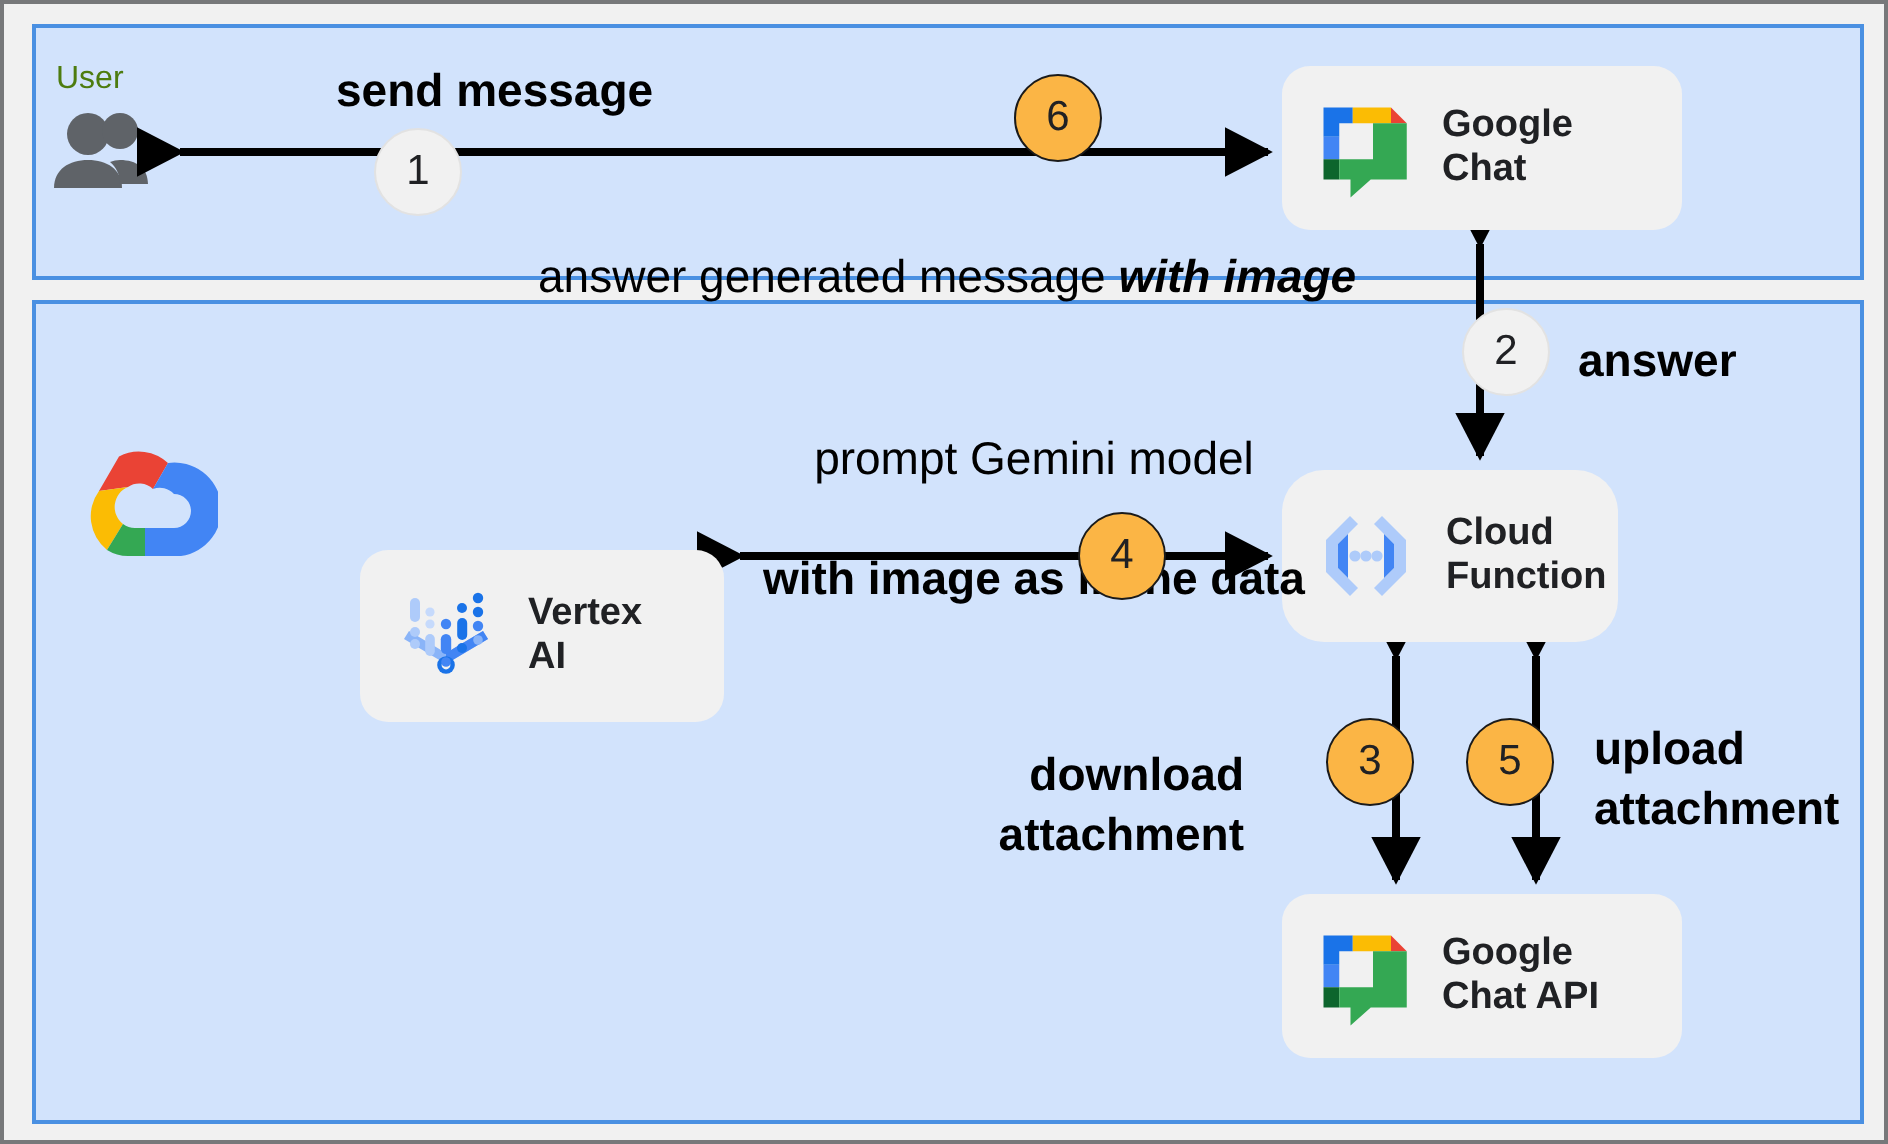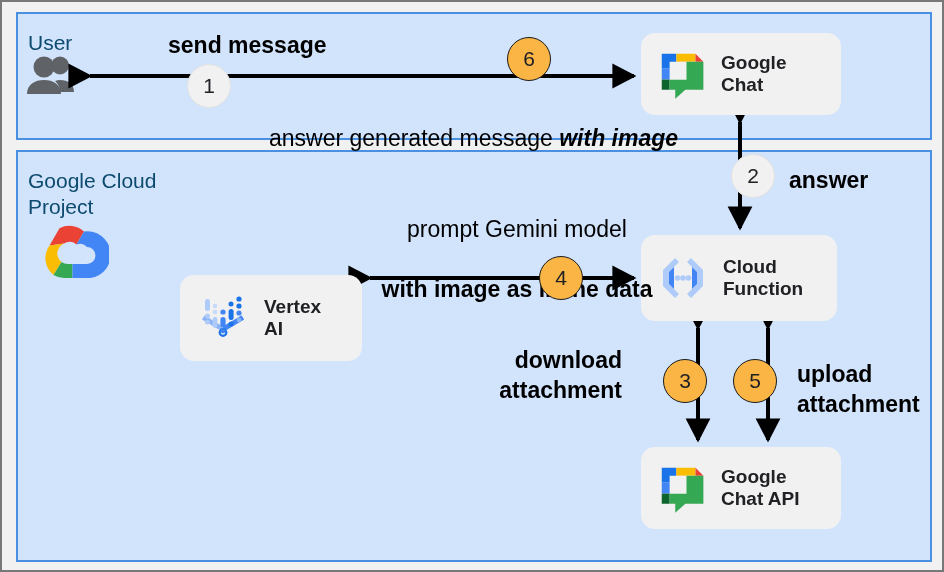--- a/index.html
+++ b/index.html
@@ -25,22 +25,22 @@
     position: absolute;
     background: #d2e3fc;
     border: 2px solid #4a90e2;
     box-sizing: border-box;
   }
   #panel-user   { left: 14px;  top: 10px;  width: 916px; height: 128px; }
   #panel-gcp    { left: 14px;  top: 148px; width: 916px; height: 412px; }
 
   .panel-label {
     position: absolute;
-    font-size: 21px;
-    color: #0c4a6e;
+    font-size: 16px;
+    color: #4d7c0f;
     line-height: 1.25;
     white-space: pre-line;
     font-weight: 400;
   }
   #label-user { left: 26px; top: 28px; }
   #label-gcp  { left: 26px; top: 166px; }
 
   
   .node {
     position: absolute;
@@ -61,42 +61,42 @@
     font-size: 19px;
     font-weight: bold;
     color: #202124;
     line-height: 1.18;
     white-space: pre-line;
     margin-left: 12px;
   }
 
   #node-google-chat     { left: 639px; top: 31px;  width: 200px; height: 82px; }
   #node-vertex-ai       { left: 178px; top: 233px; width: 182px; height: 86px; margin-top: 40px; }
-  #node-cloud-function  { left: 639px; top: 233px; width: 196px; height: 86px; }
+  #node-cloud-function  { left: 639px; top: 233px; width: 168px; height: 86px; border-radius: 21px; }
   #node-chat-api        { left: 639px; top: 445px; width: 200px; height: 82px; }
 
   
   .edge-text {
     position: absolute;
     font-size: 23px;
     color: #000000;
     line-height: 1.3;
     white-space: pre-line;
   }
   .edge-text.bold { font-weight: bold; }
   .edge-text.center { text-align: center; }
 
   #txt-send-message     { left: 166px; top: 29px; }
   #txt-answer           { left: 267px; top: 92px; font-weight: normal; }
   #txt-answer b         { font-weight: bold; font-style: italic; }
   #txt-execute          { left: 787px; top: 164px; }
   #txt-prompt           { left: 345px; top: 183px; width: 340px; }
   #txt-prompt .l1       { font-weight: normal; }
   #txt-prompt .l2       { font-weight: bold; }
-  #txt-download         { left: 470px; top: 344px; width: 150px; text-align: right; }
+  #txt-download         { left: 470px; top: 371px; width: 150px; text-align: right; }
   #txt-upload           { left: 795px; top: 358px; width: 140px; }
 
   
   #edges {
     position: absolute;
     left: 0; top: 0;
     width: 944px; height: 572px;
     pointer-events: none;
   }
 
@@ -124,22 +124,20 @@
 </style>
 </head>
 <body>
 
 <div id="canvas">
 
   <div class="panel" id="panel-user"></div>
   <div class="panel" id="panel-gcp"></div>
 
   <div class="panel-label" id="label-user">User</div>
-  <div class="panel-label" id="label-gcp">Google Cloud
-Project</div>
 
   <div style="position:absolute;left:22px;top:52px;width:54px;height:44px;">
     <svg width="54" height="44" viewBox="0 0 54 44">
       <circle cx="20" cy="13" r="10.5" fill="#5f6368"></circle>
       <path d="M3 40c0-9.4 7.6-14 17-14s17 4.6 17 14z" fill="#5f6368"></path>
       <circle cx="36" cy="11.5" r="9" fill="#5f6368"></circle>
       <path d="M31 27c1.6-.6 3.4-1 5-1 8.2 0 14 4 14 12h-14c0-4.6-1.9-8.4-5-11z" fill="#5f6368"></path>
     </svg>
   </div>
 

